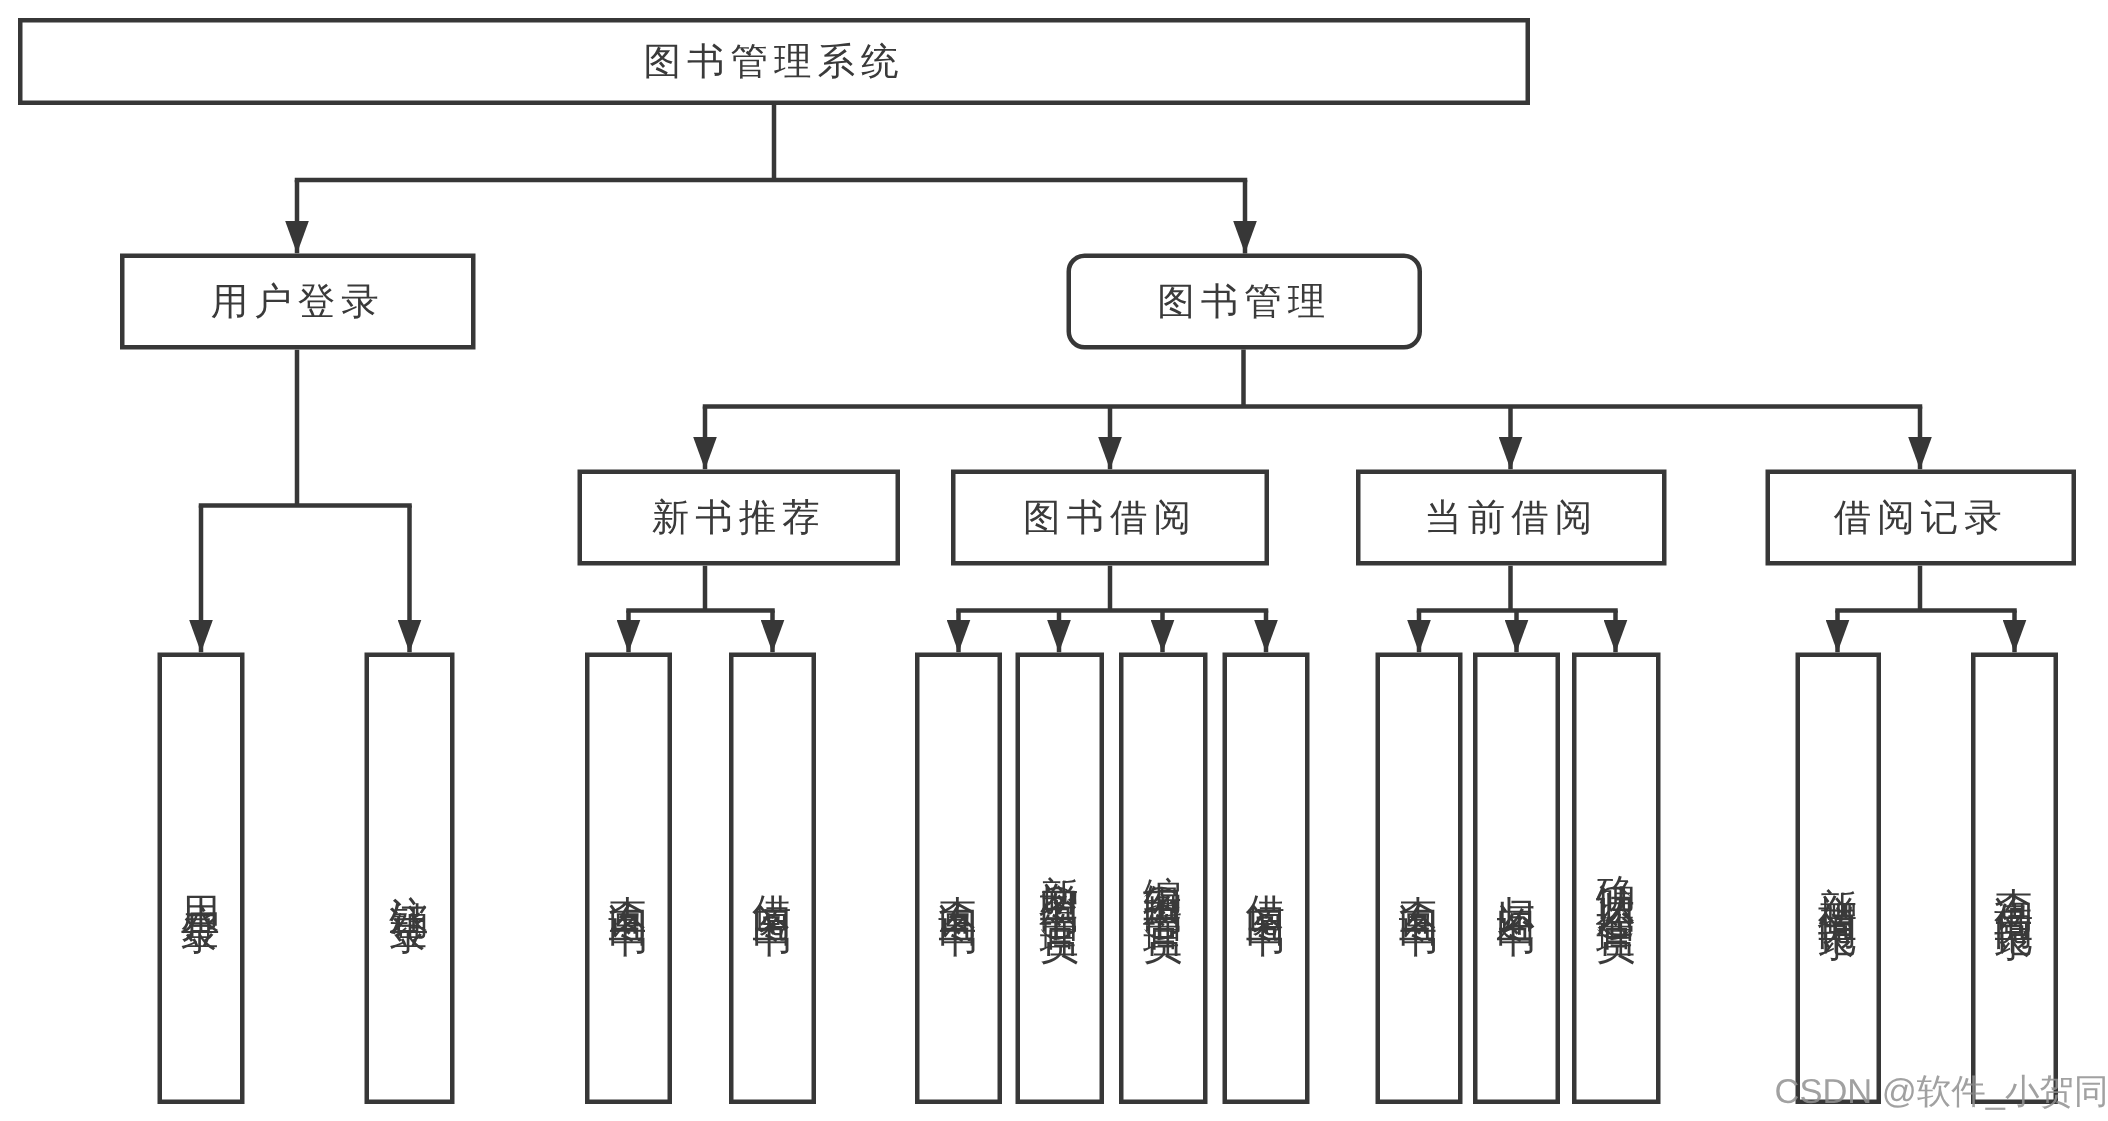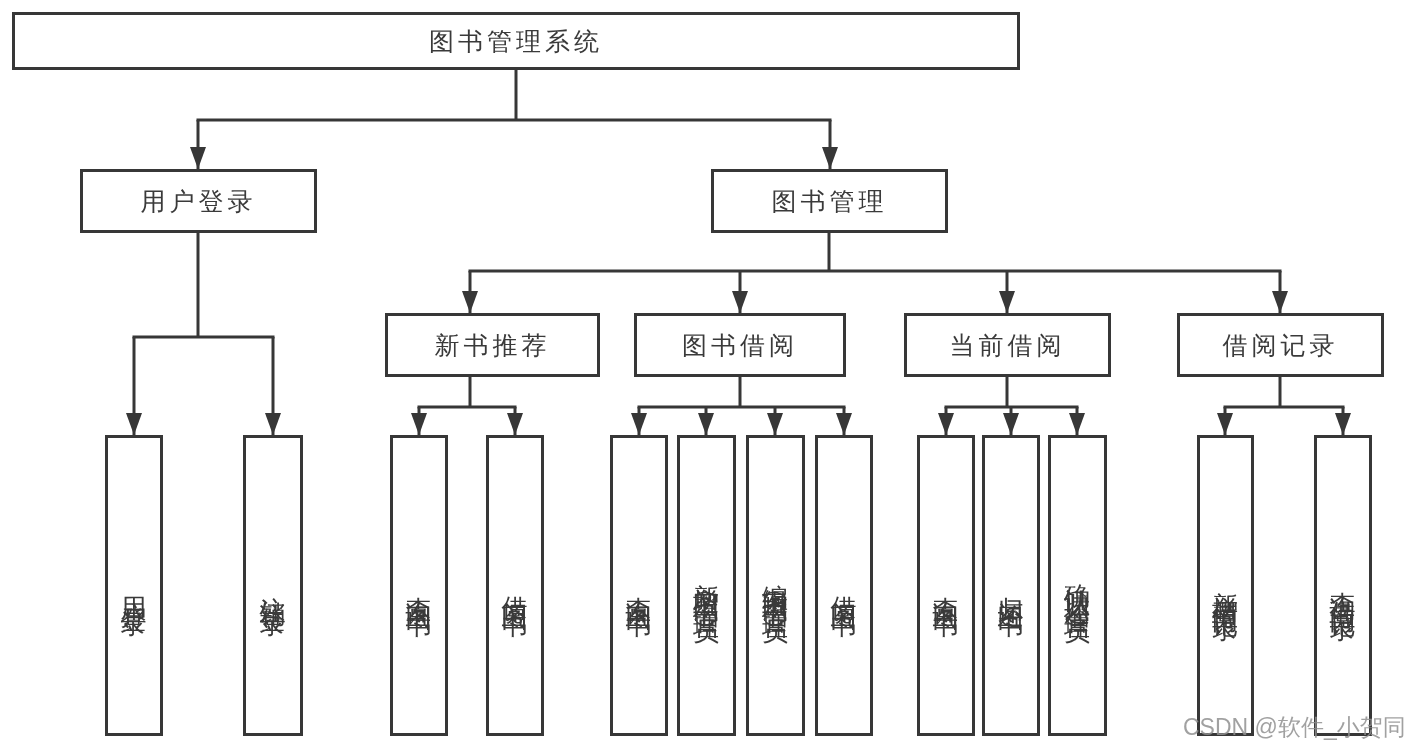--- a/index.html
+++ b/index.html
@@ -46,21 +46,21 @@
     writing-mode: vertical-rl;
     text-orientation: mixed;
     font-size: 26px;
     letter-spacing: 5px;
     line-height: 1;
     white-space: nowrap;
   }
   
   #n-root        { left: 12px;   top: 12px;  width: 1008px; height: 58px; }
   #n-userlogin   { left: 80px;   top: 169px; width: 237px;  height: 64px; }
-  #n-bookmgmt    { left: 711px;  top: 169px; width: 237px;  height: 64px; }
+  #n-bookmgmt    { left: 711px;  top: 169px; width: 237px;  height: 64px; border-radius: 12px; }
   #n-newbook     { left: 363px;  top: 313px; width: 215px;  height: 64px; margin-left: 22px; }
   #n-bookborrow  { left: 634px;  top: 313px; width: 212px;  height: 64px; }
   #n-currborrow  { left: 904px;  top: 313px; width: 207px;  height: 64px; }
   #n-borrowrec   { left: 1177px; top: 313px; width: 207px;  height: 64px; }
   #n-a1 { left: 105px;  width: 58px; }
   #n-a2 { left: 243px;  width: 60px; }
   #n-b1 { left: 390px;  width: 58px; }
   #n-b2 { left: 486px;  width: 58px; }
   #n-c1 { left: 610px;  width: 58px; }
   #n-c2 { left: 677px;  width: 59px; }

